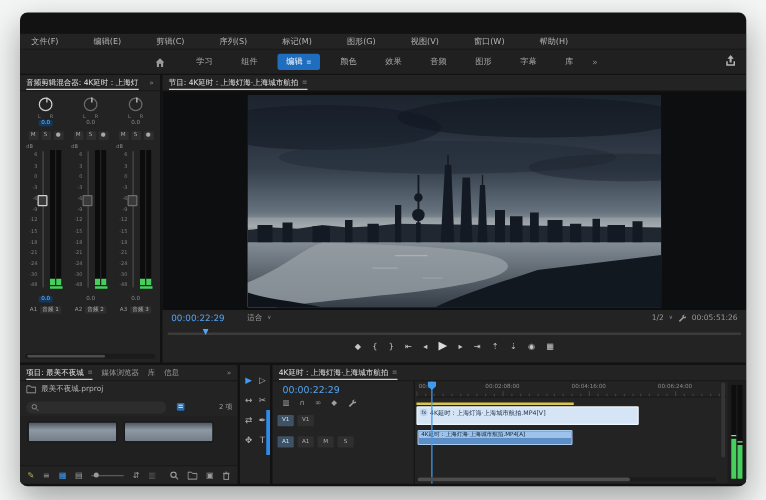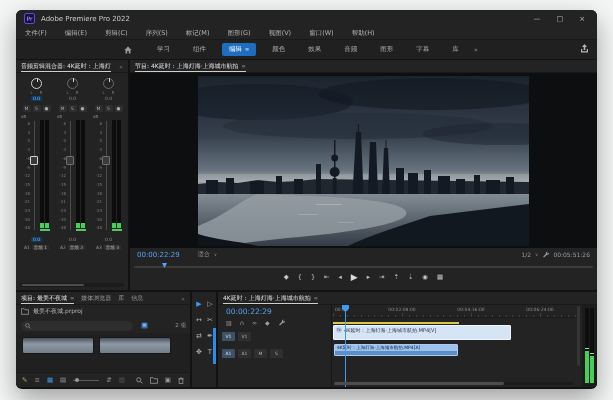--- a/index.html
+++ b/index.html
@@ -4,21 +4,21 @@
 <style>
   *{margin:0;padding:0;box-sizing:border-box;}
   html,body{width:613px;height:400px;background:#f4f5f5;font-family:"DejaVu Sans","Liberation Sans",sans-serif;overflow:hidden;}
   .stage{position:relative;width:613px;height:400px;}
   .window{position:absolute;left:16px;top:10px;width:581px;height:379px;background:#121212;border-radius:6px;box-shadow:0 10px 26px rgba(0,0,0,.35);overflow:hidden;}
   
   .titlebar{position:absolute;left:0;top:0;width:100%;height:17px;background:#232323;display:flex;align-items:center;}
   .appicon{width:11px;height:11px;margin-left:8px;border-radius:2px;background:#1c0f45;border:1px solid #5a4fd0;color:#b9aaff;font-size:6px;display:flex;align-items:center;justify-content:center;}
   .wtitle{font-size:7px;color:#c9c9c9;margin-left:6px;}
   .wctrls{margin-left:auto;display:flex;gap:16px;margin-right:12px;color:#bdbdbd;font-size:7px;}
-  .menubar{position:absolute;left:0;top:17px;width:100%;height:13px;background:#232323;border-bottom:1px solid #1a1a1a;display:flex;align-items:center;gap:18px;padding-left:9px;font-size:6.5px;color:#b4b4b4;text-align:center;}
+  .menubar{position:absolute;left:0;top:17px;width:100%;height:13px;background:#232323;border-bottom:1px solid #1a1a1a;display:flex;align-items:center;gap:28px;padding-left:9px;font-size:6.5px;color:#b4b4b4;text-align:center;}
   .wsbar{position:absolute;left:0;top:30px;width:100%;height:19px;background:#202020;display:flex;align-items:center;}
   .homeico{margin-left:108px;color:#9a9a9a;}
   .wstabs{display:flex;gap:9px;margin-left:18px;align-items:center;}
   .ws-tab{font-size:6.5px;color:#a9a9a9;padding:2px 7px;border-radius:2px;white-space:nowrap;}
   .ws-tab.active{background:#1f6dbf;color:#fff;}
   .ws-ovf{font-size:7px;color:#8a8a8a;margin-left:8px;}
   .shareico{position:absolute;right:8px;top:4px;}
   
   .panel{position:absolute;background:#232323;overflow:hidden;}
   .phead{height:13px;display:flex;align-items:center;font-size:6px;color:#9c9c9c;border-bottom:1px solid #191919;padding:0 5px;gap:6px;white-space:nowrap;overflow:hidden;}
@@ -109,31 +109,20 @@
   .meterstrip .bar i{position:absolute;left:0;bottom:0;width:100%;background:#46cf5c;}
   .meterstrip .bar em{position:absolute;left:0;width:100%;height:1px;background:#8ce99a;}
   svg.ic{display:block;}
 </style>
 </head>
 <body>
 
 <div class="stage">
   <div class="window">
 
-    <div class="titlebar">
-      <div class="appicon">
-          <span>Pr</span>
-        </div>
-      <span class="wtitle">Adobe Premiere Pro 2022</span>
-      <div class="wctrls">
-        <span>—</span>
-        <span>□</span>
-        <span>×</span>
-      </div>
-    </div>
 
     <div class="menubar" id="menu-items">
         <span class="menu-item">文件(F)</span>
         <span class="menu-item">编辑(E)</span>
         <span class="menu-item">剪辑(C)</span>
         <span class="menu-item">序列(S)</span>
         <span class="menu-item">标记(M)</span>
         <span class="menu-item">图形(G)</span>
         <span class="menu-item">视图(V)</span>
         <span class="menu-item">窗口(W)</span>

